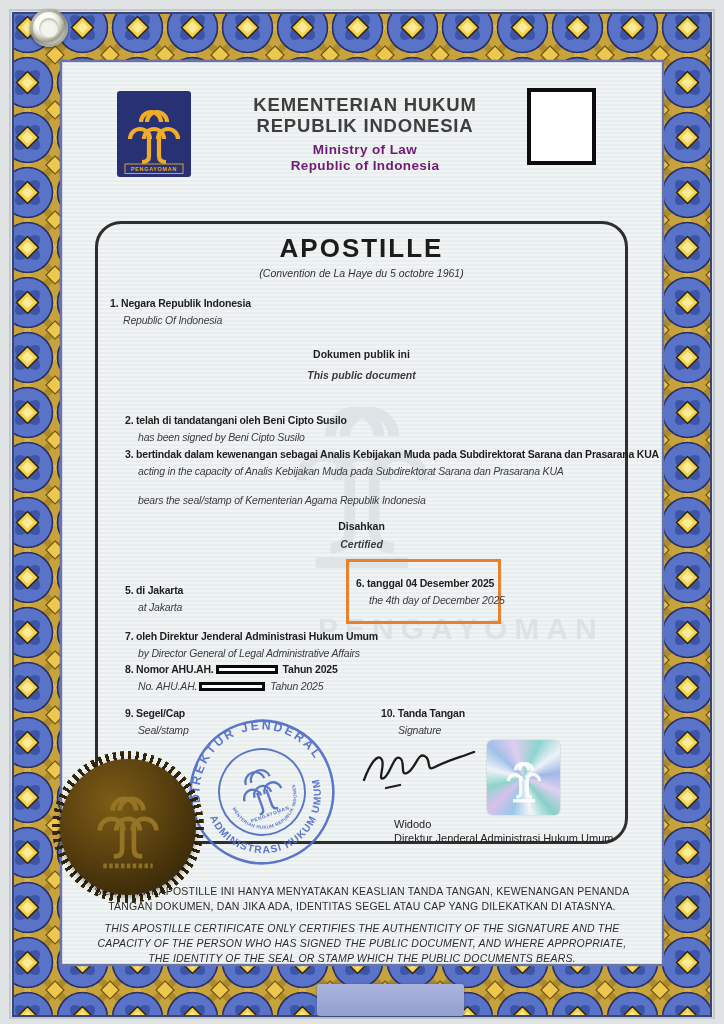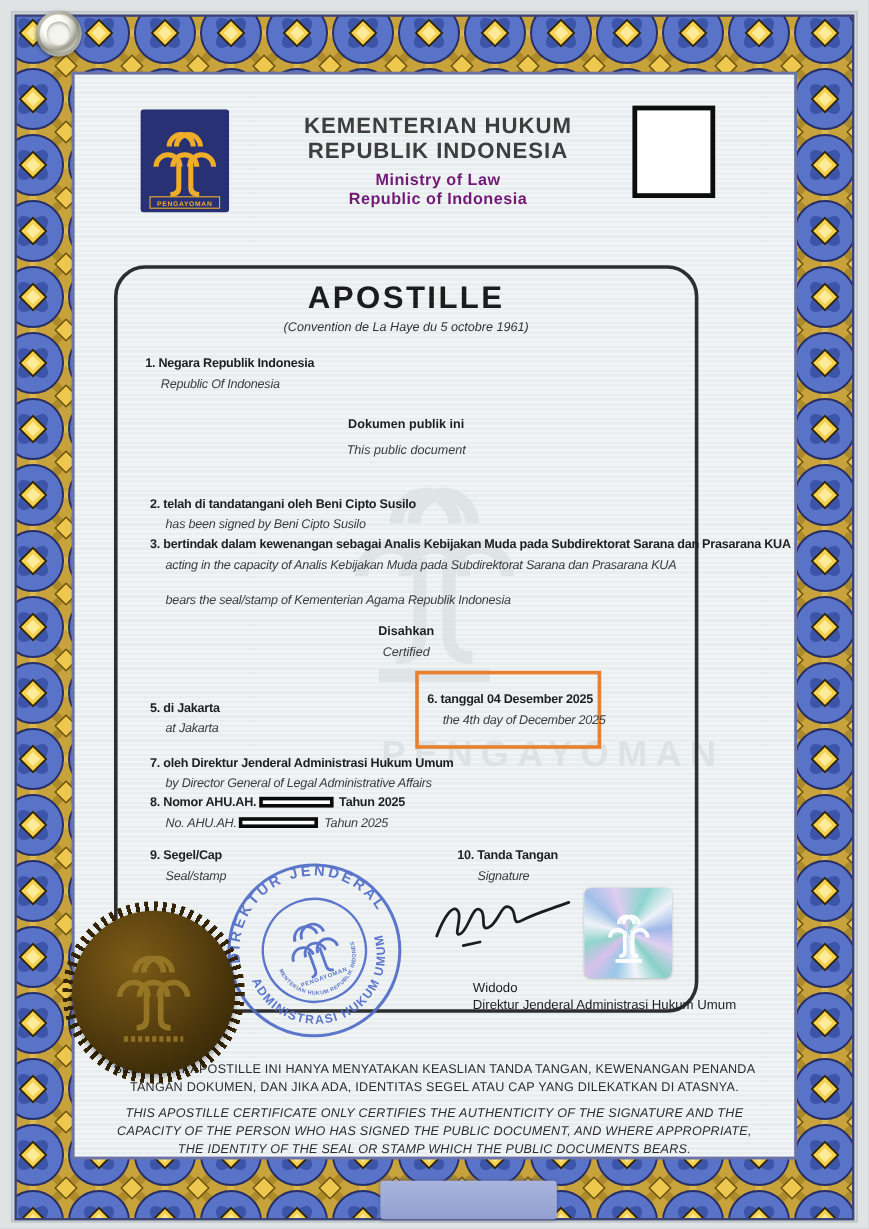--- a/index.html
+++ b/index.html
@@ -30,30 +30,30 @@
   .logo{position:absolute;left:117px;top:91px;z-index:3;}
   .ministry{position:absolute;left:215px;top:94px;width:300px;text-align:center;z-index:3;color:#3e3e3e;}
   .ministry .id-l{font-size:18.5px;font-weight:600;letter-spacing:.8px;line-height:21px;}
   .ministry .en-l{font-size:13.5px;font-weight:700;letter-spacing:.4px;line-height:16px;color:#701a75;}
   .ministry .gap{height:6px;}
   .qr-box{position:absolute;left:527px;top:88px;width:69px;height:77px;background:#fff;border:4px solid #0d0d0d;z-index:3;}
 
   .agency{position:absolute;left:112px;top:169px;z-index:3;font-weight:700;font-size:17.5px;line-height:24px;color:#f58220;letter-spacing:-0.2px;}
 
   
-  .cert-body{position:absolute;left:95px;top:221px;width:487px;height:623px;border:3px solid #2e2e2e;border-radius:26px;z-index:3;}
+  .cert-body{position:absolute;left:95px;top:221px;width:533px;height:623px;border:3px solid #2e2e2e;border-radius:26px;z-index:3;}
   .cert-title{position:absolute;left:0;right:0;top:9px;text-align:center;font-size:26px;font-weight:700;letter-spacing:2px;color:#1c1c1c;}
   .cert-conv{position:absolute;left:0;right:0;top:43px;text-align:center;font-size:10.5px;font-style:italic;color:#333;}
 
   .item{position:absolute;font-size:10.5px;letter-spacing:-0.2px;color:#1f1f1f;}
   .item .id-line{font-weight:600;white-space:nowrap;}
   .item .en-line{font-style:italic;font-weight:400;color:#3c3c3c;margin-top:5px;margin-left:13px;white-space:nowrap;}
   .center-pair{position:absolute;left:0;right:0;text-align:center;font-size:10.5px;color:#1f1f1f;}
   .center-pair .id-line{font-weight:600;}
-  .center-pair .en-line{font-style:italic;color:#3c3c3c;margin-top:9px;}
+  .center-pair .en-line{font-style:italic;color:#3c3c3c;margin-top:9px;font-weight:bold;}
 
   .date-box{position:absolute;left:248px;top:335px;width:155px;height:65px;border:3px solid #e8802e;background:transparent;}
 
   .redact{display:inline-block;width:62px;height:9px;background:#fff;border:3px solid #0a0a0a;vertical-align:-1px;margin:0 5px 0 2px;}
 
   
   .blue-stamp{position:absolute;left:184px;top:714px;width:156px;height:156px;z-index:4;transform:rotate(-20deg);opacity:.92;}
   .gold-seal{position:absolute;left:57px;top:756px;width:142px;height:142px;z-index:4;}
   .seal-spikes{position:absolute;left:-5px;top:-5px;width:152px;height:152px;border-radius:50%;
     background:repeating-conic-gradient(#352506 0deg 2.6deg, rgba(0,0,0,0) 2.6deg 6deg);}
@@ -149,21 +149,21 @@
     <div class="en-l">Republic of Indonesia</div>
   </div>
 
   <div class="qr-box"></div>
 
 
   <div class="cert-body">
     <div class="cert-title">APOSTILLE</div>
     <div class="cert-conv">(Convention de La Haye du 5 octobre 1961)</div>
 
-    <div class="item" style="left:23px;top:73px;">
+    <div class="item" style="left:12px;top:73px;">
       <div class="id-line"><span>1.</span> <span>Negara Republik Indonesia</span></div>
       <div class="en-line">Republic Of Indonesia</div>
     </div>
 
     <div class="center-pair" style="top:124px;">
       <div class="id-line">Dokumen publik ini</div>
       <div class="en-line">This public document</div>
     </div>
 
     <div class="item" style="left:27px;top:190px;">

